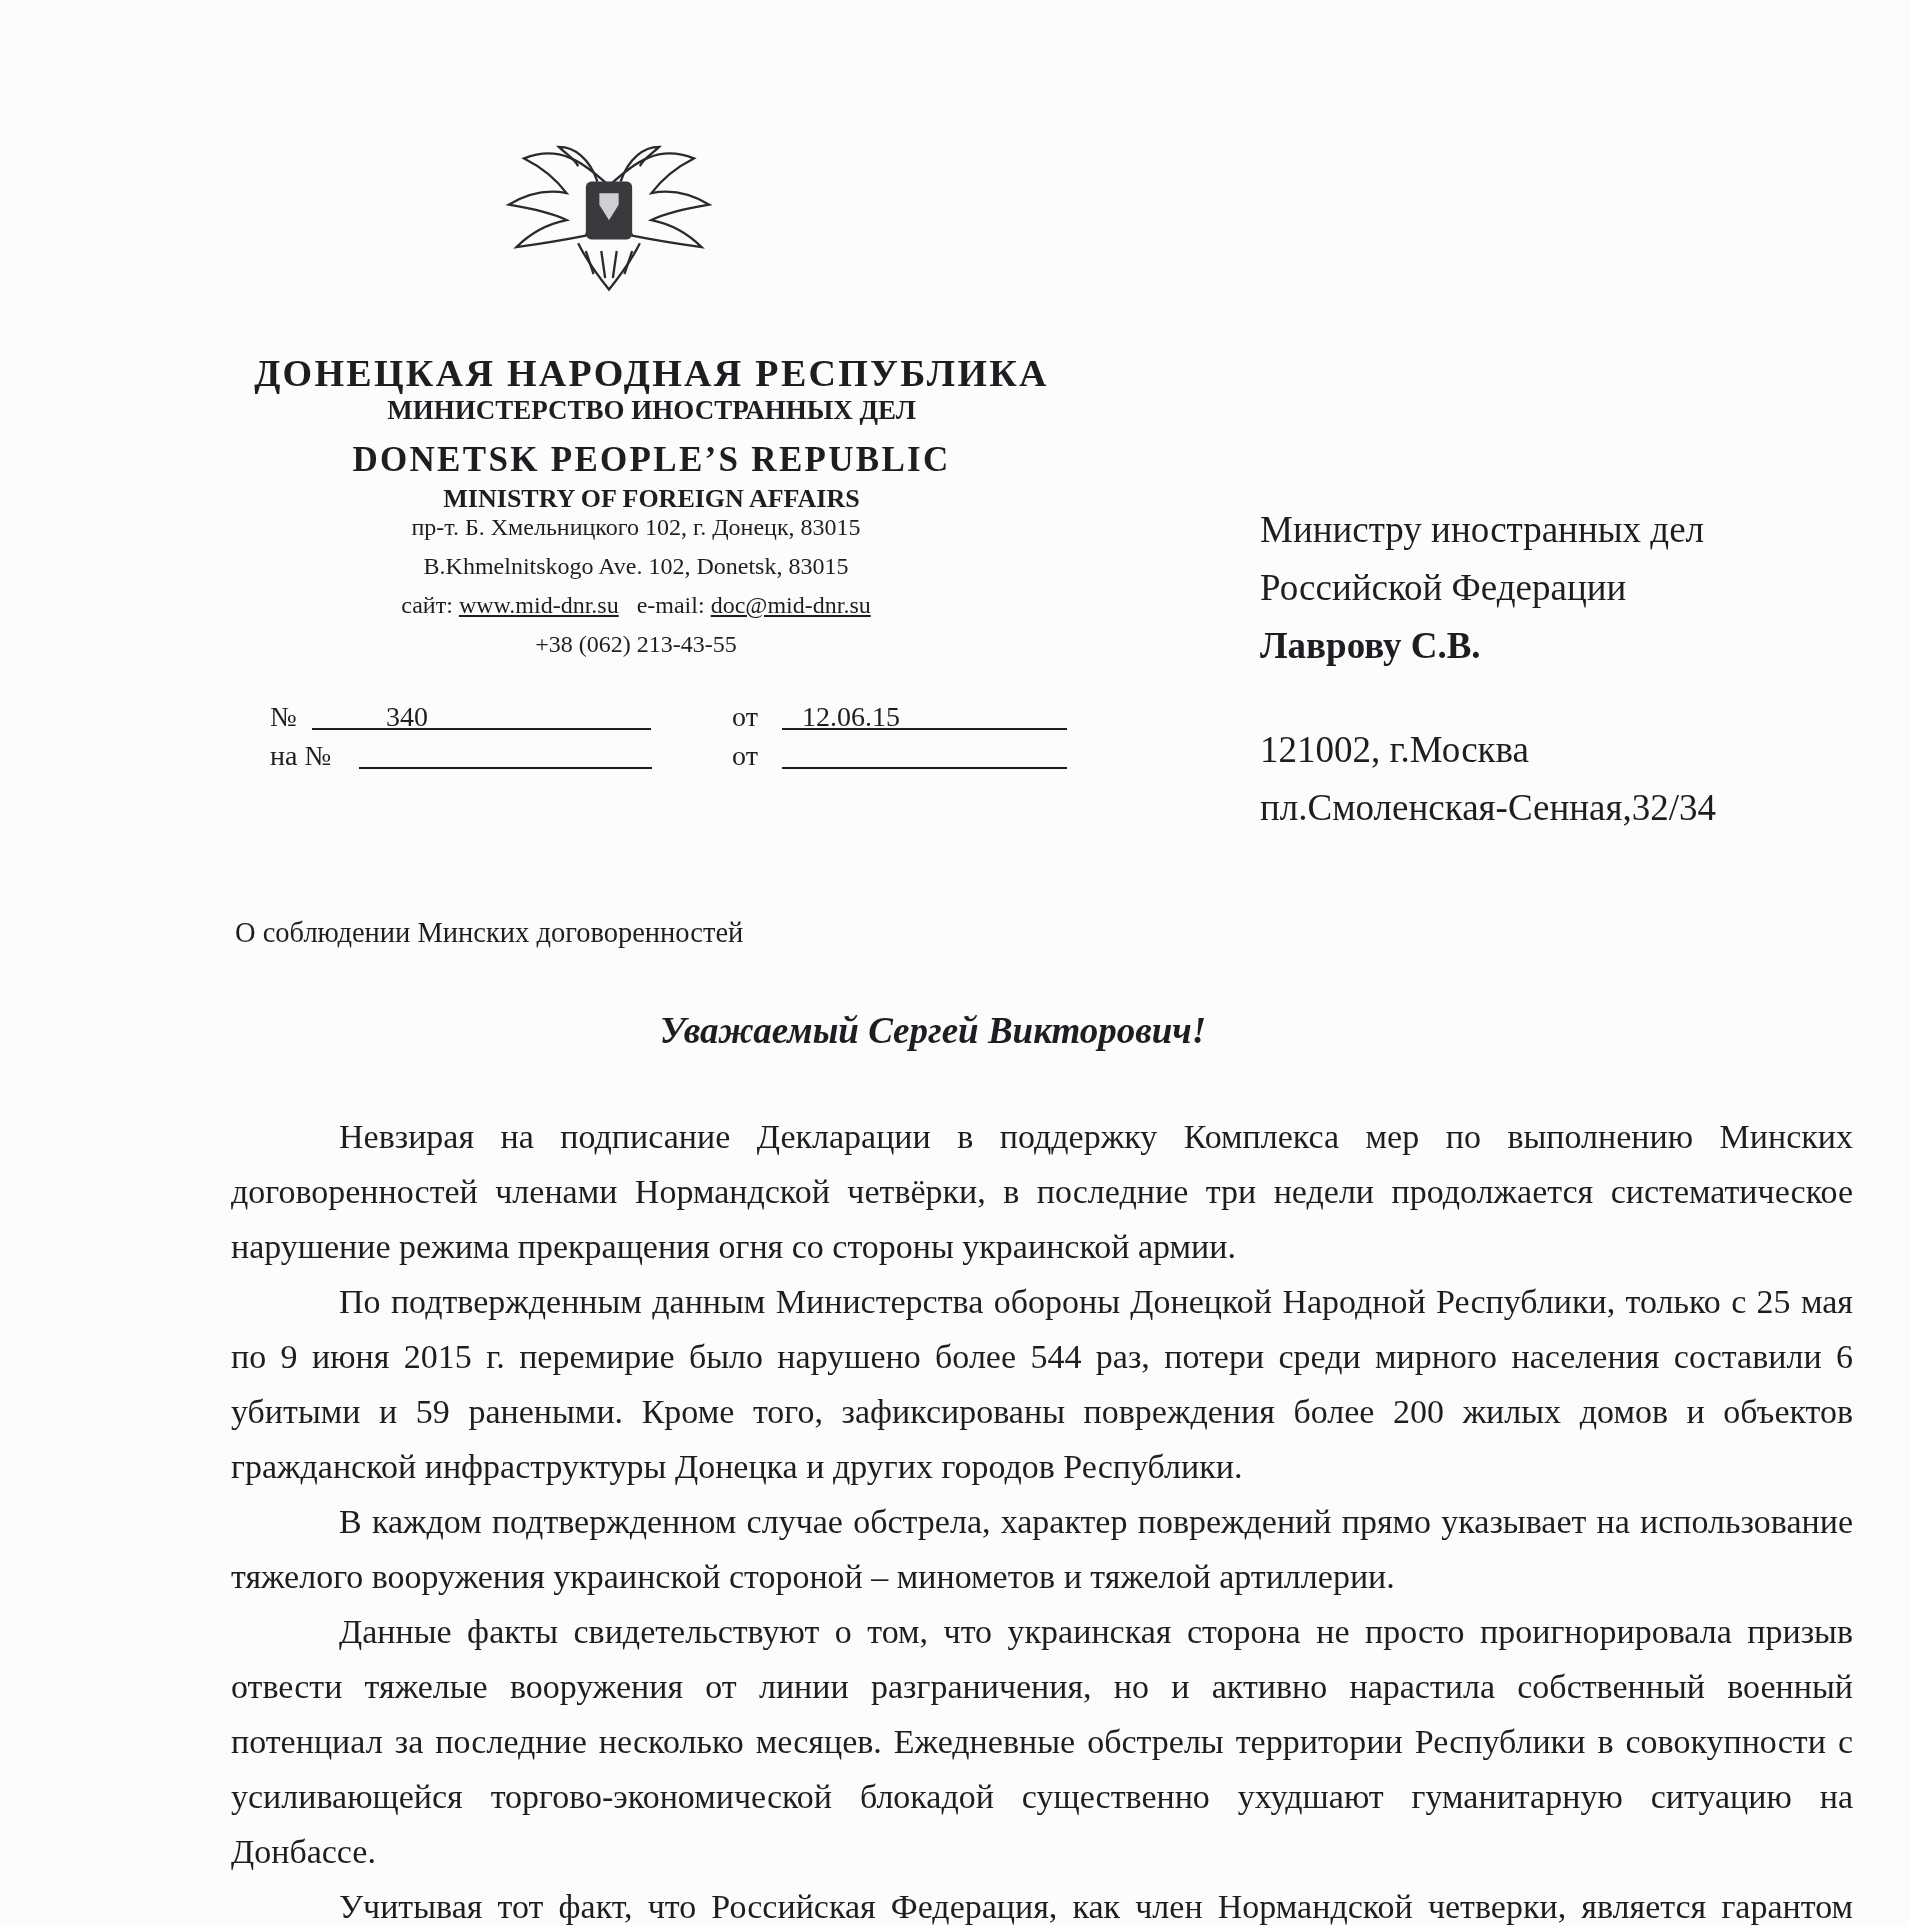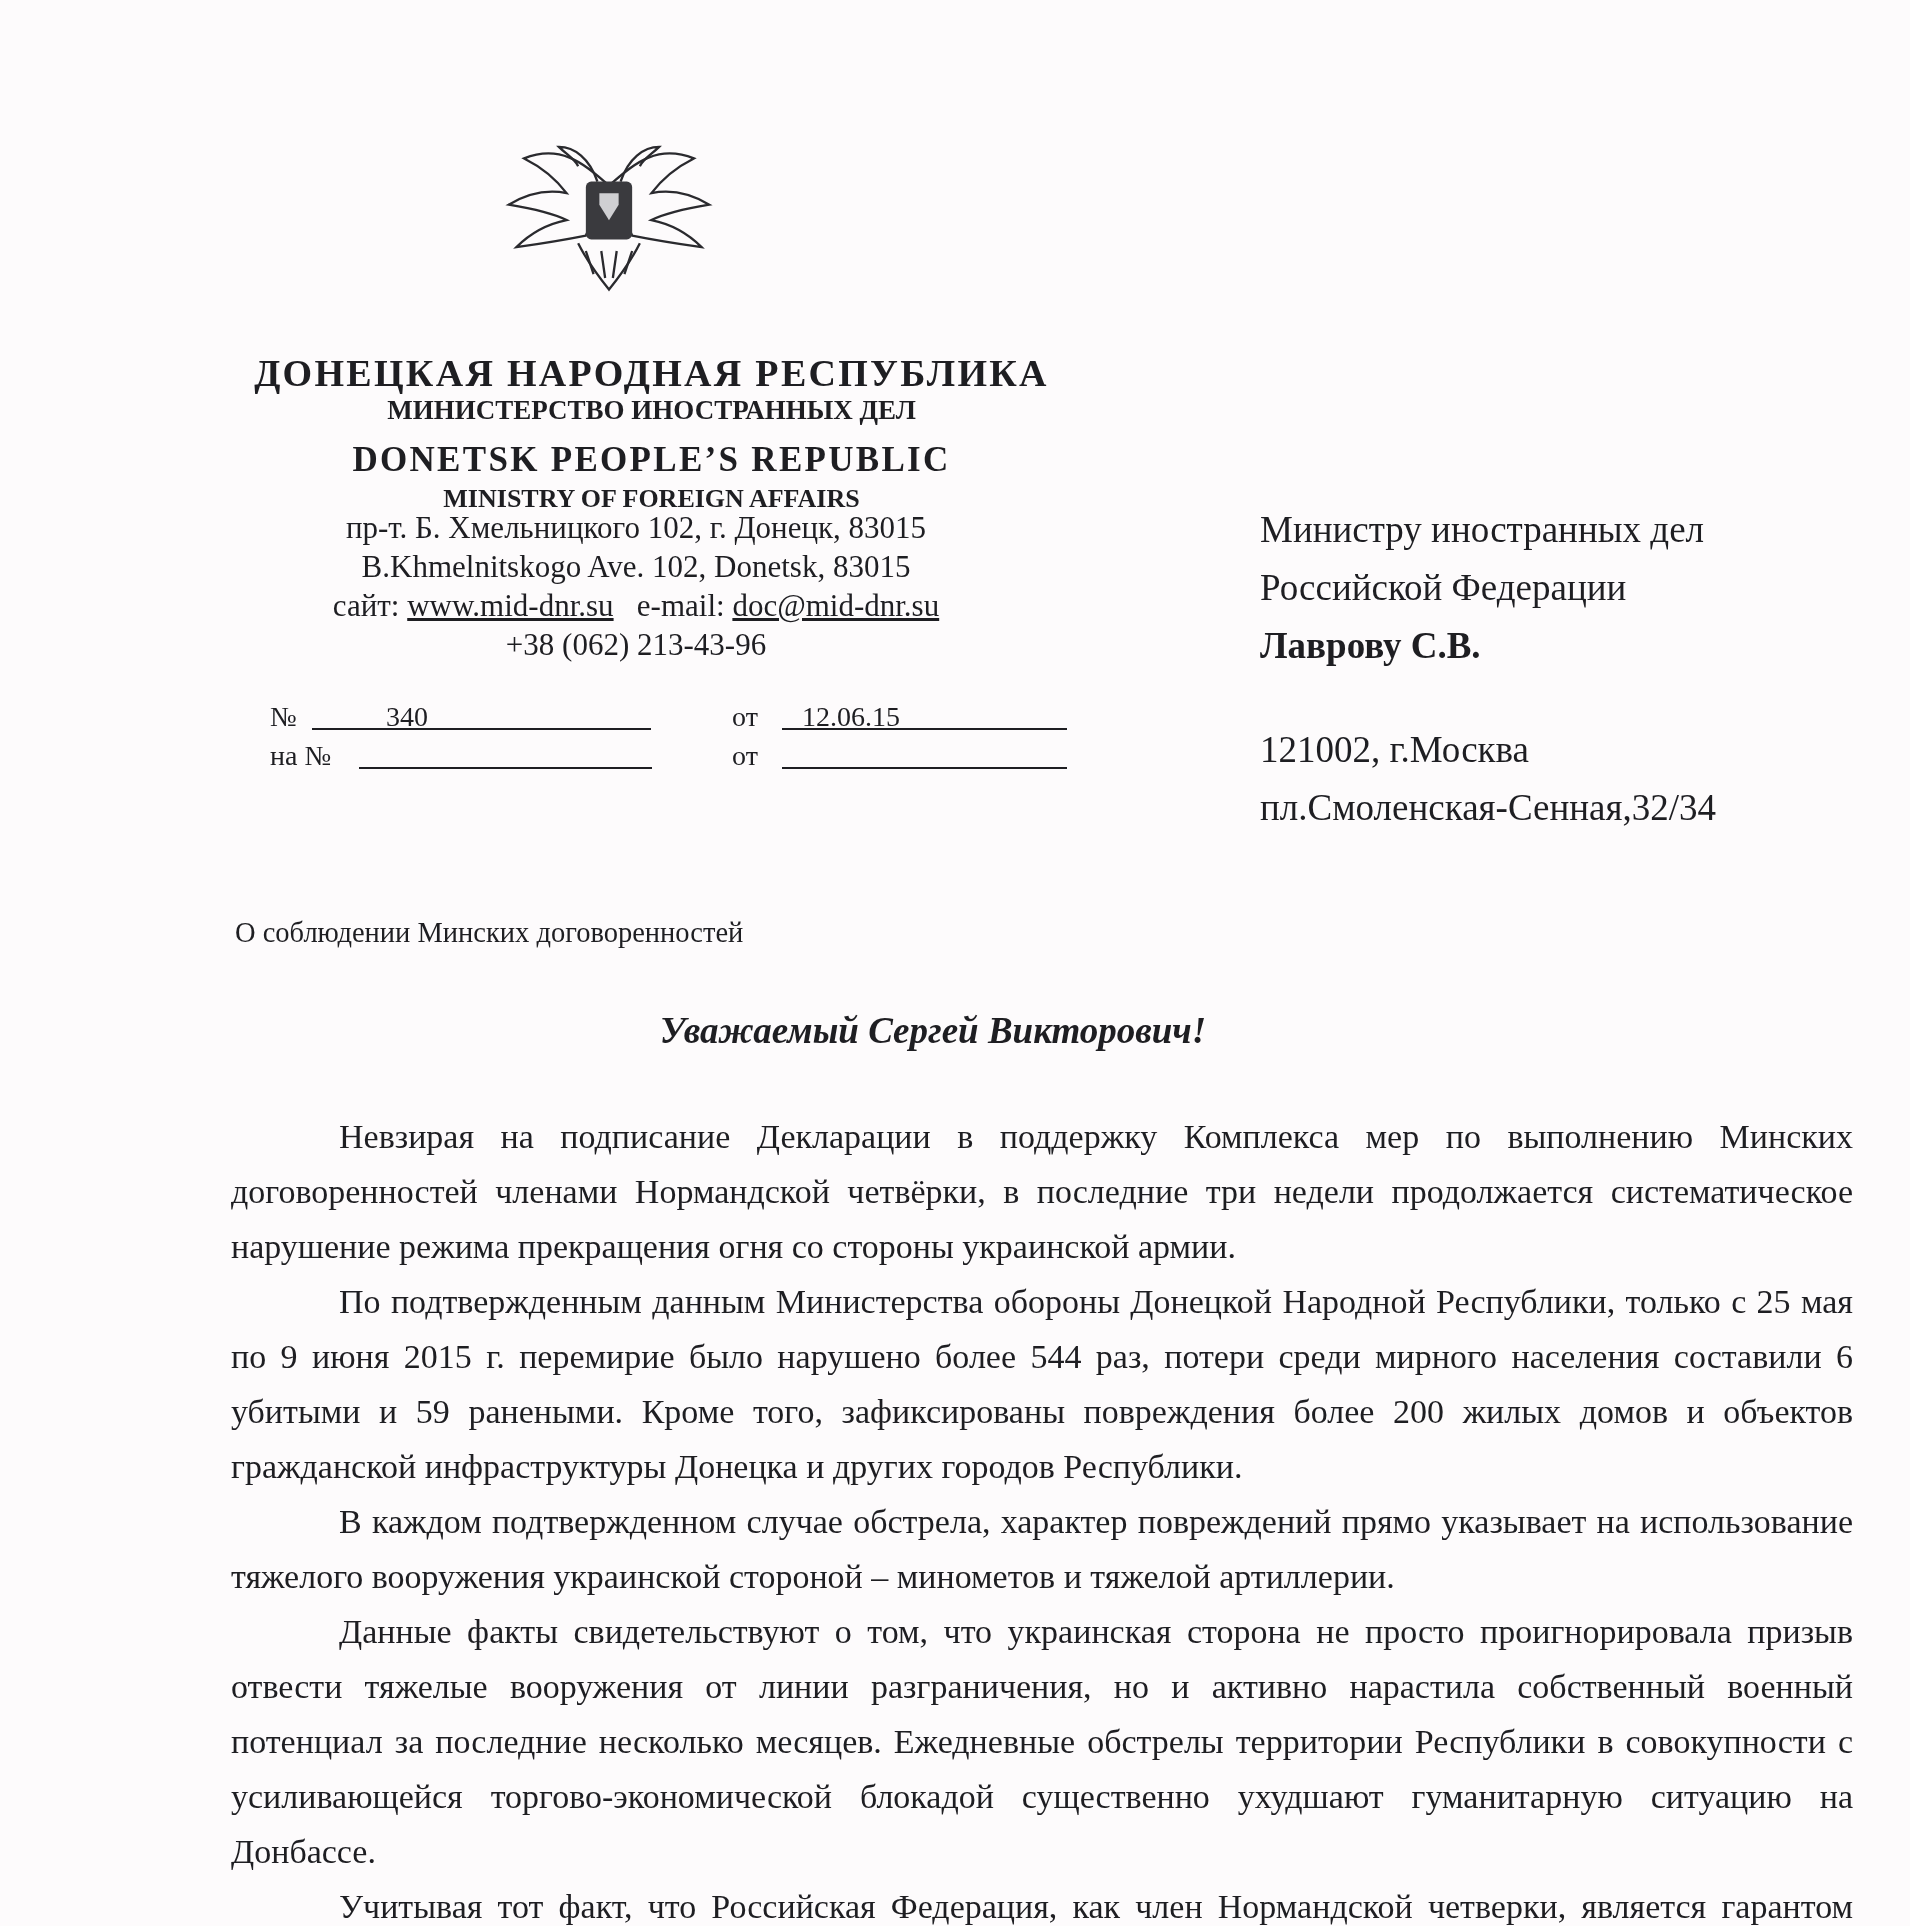--- a/index.html
+++ b/index.html
@@ -16,21 +16,21 @@
   
   #emblem { left: 501px; top: 89px; width: 216px; height: 216px; }
 
   
   .lh { position: absolute; left: 216px; width: 871px; text-align: center; font-weight: bold; letter-spacing: 2.3px; margin-top: 43px; }
   #lh1 { top: 308px; font-size: 38px; }
   #lh2 { top: 352px; font-size: 27px; letter-spacing: 0; }
   #lh3 { top: 397px; font-size: 35px; }
   #lh4 { top: 441px; font-size: 26px; letter-spacing: 0; }
 
-  .addr { position: absolute; left: 293px; width: 686px; text-align: center; font-size: 31px; line-height: 39px; }
+  .addr { position: absolute; left: 293px; width: 686px; text-align: center; font-size: 24px; line-height: 39px; }
   #addr-block { top: 508px; }
   .u { text-decoration: underline; }
 
   
   #ref { left: 270px; top: 701px; width: 809px; font-size: 28px; }
   .refrow { position: relative; height: 39px; }
   .refrow span { position: absolute; }
   .uline { display: inline-block; border-bottom: 2.3px solid #1e1e22; height: 27px; }
 
   
@@ -78,21 +78,21 @@
 <div id="addr-block" class="addr">
   <div>пр-т. Б. Хмельницкого 102, г. Донецк, 83015</div>
   <div>B.Khmelnitskogo Ave. 102, Donetsk, 83015</div>
   <div>
     <span>сайт:</span>
     <span class="u">www.mid-dnr.su</span>
     &nbsp;
     <span>e-mail:</span>
     <span class="u">doc@mid-dnr.su</span>
   </div>
-  <div>+38 (062) 213-43-96</div>
+  <div>+38 (062) 213-43-55</div>
 </div>
 
 <div id="ref" class="abs">
   <div class="refrow">
     <span style="left:0">№</span>
     <span style="left:42px; top:0; width:339px;" class="uline"></span>
     <span style="left:116px">340</span>
     <span style="left:462px">от</span>
     <span style="left:512px; top:0; width:285px;" class="uline"></span>
     <span style="left:532px">12.06.15</span>

